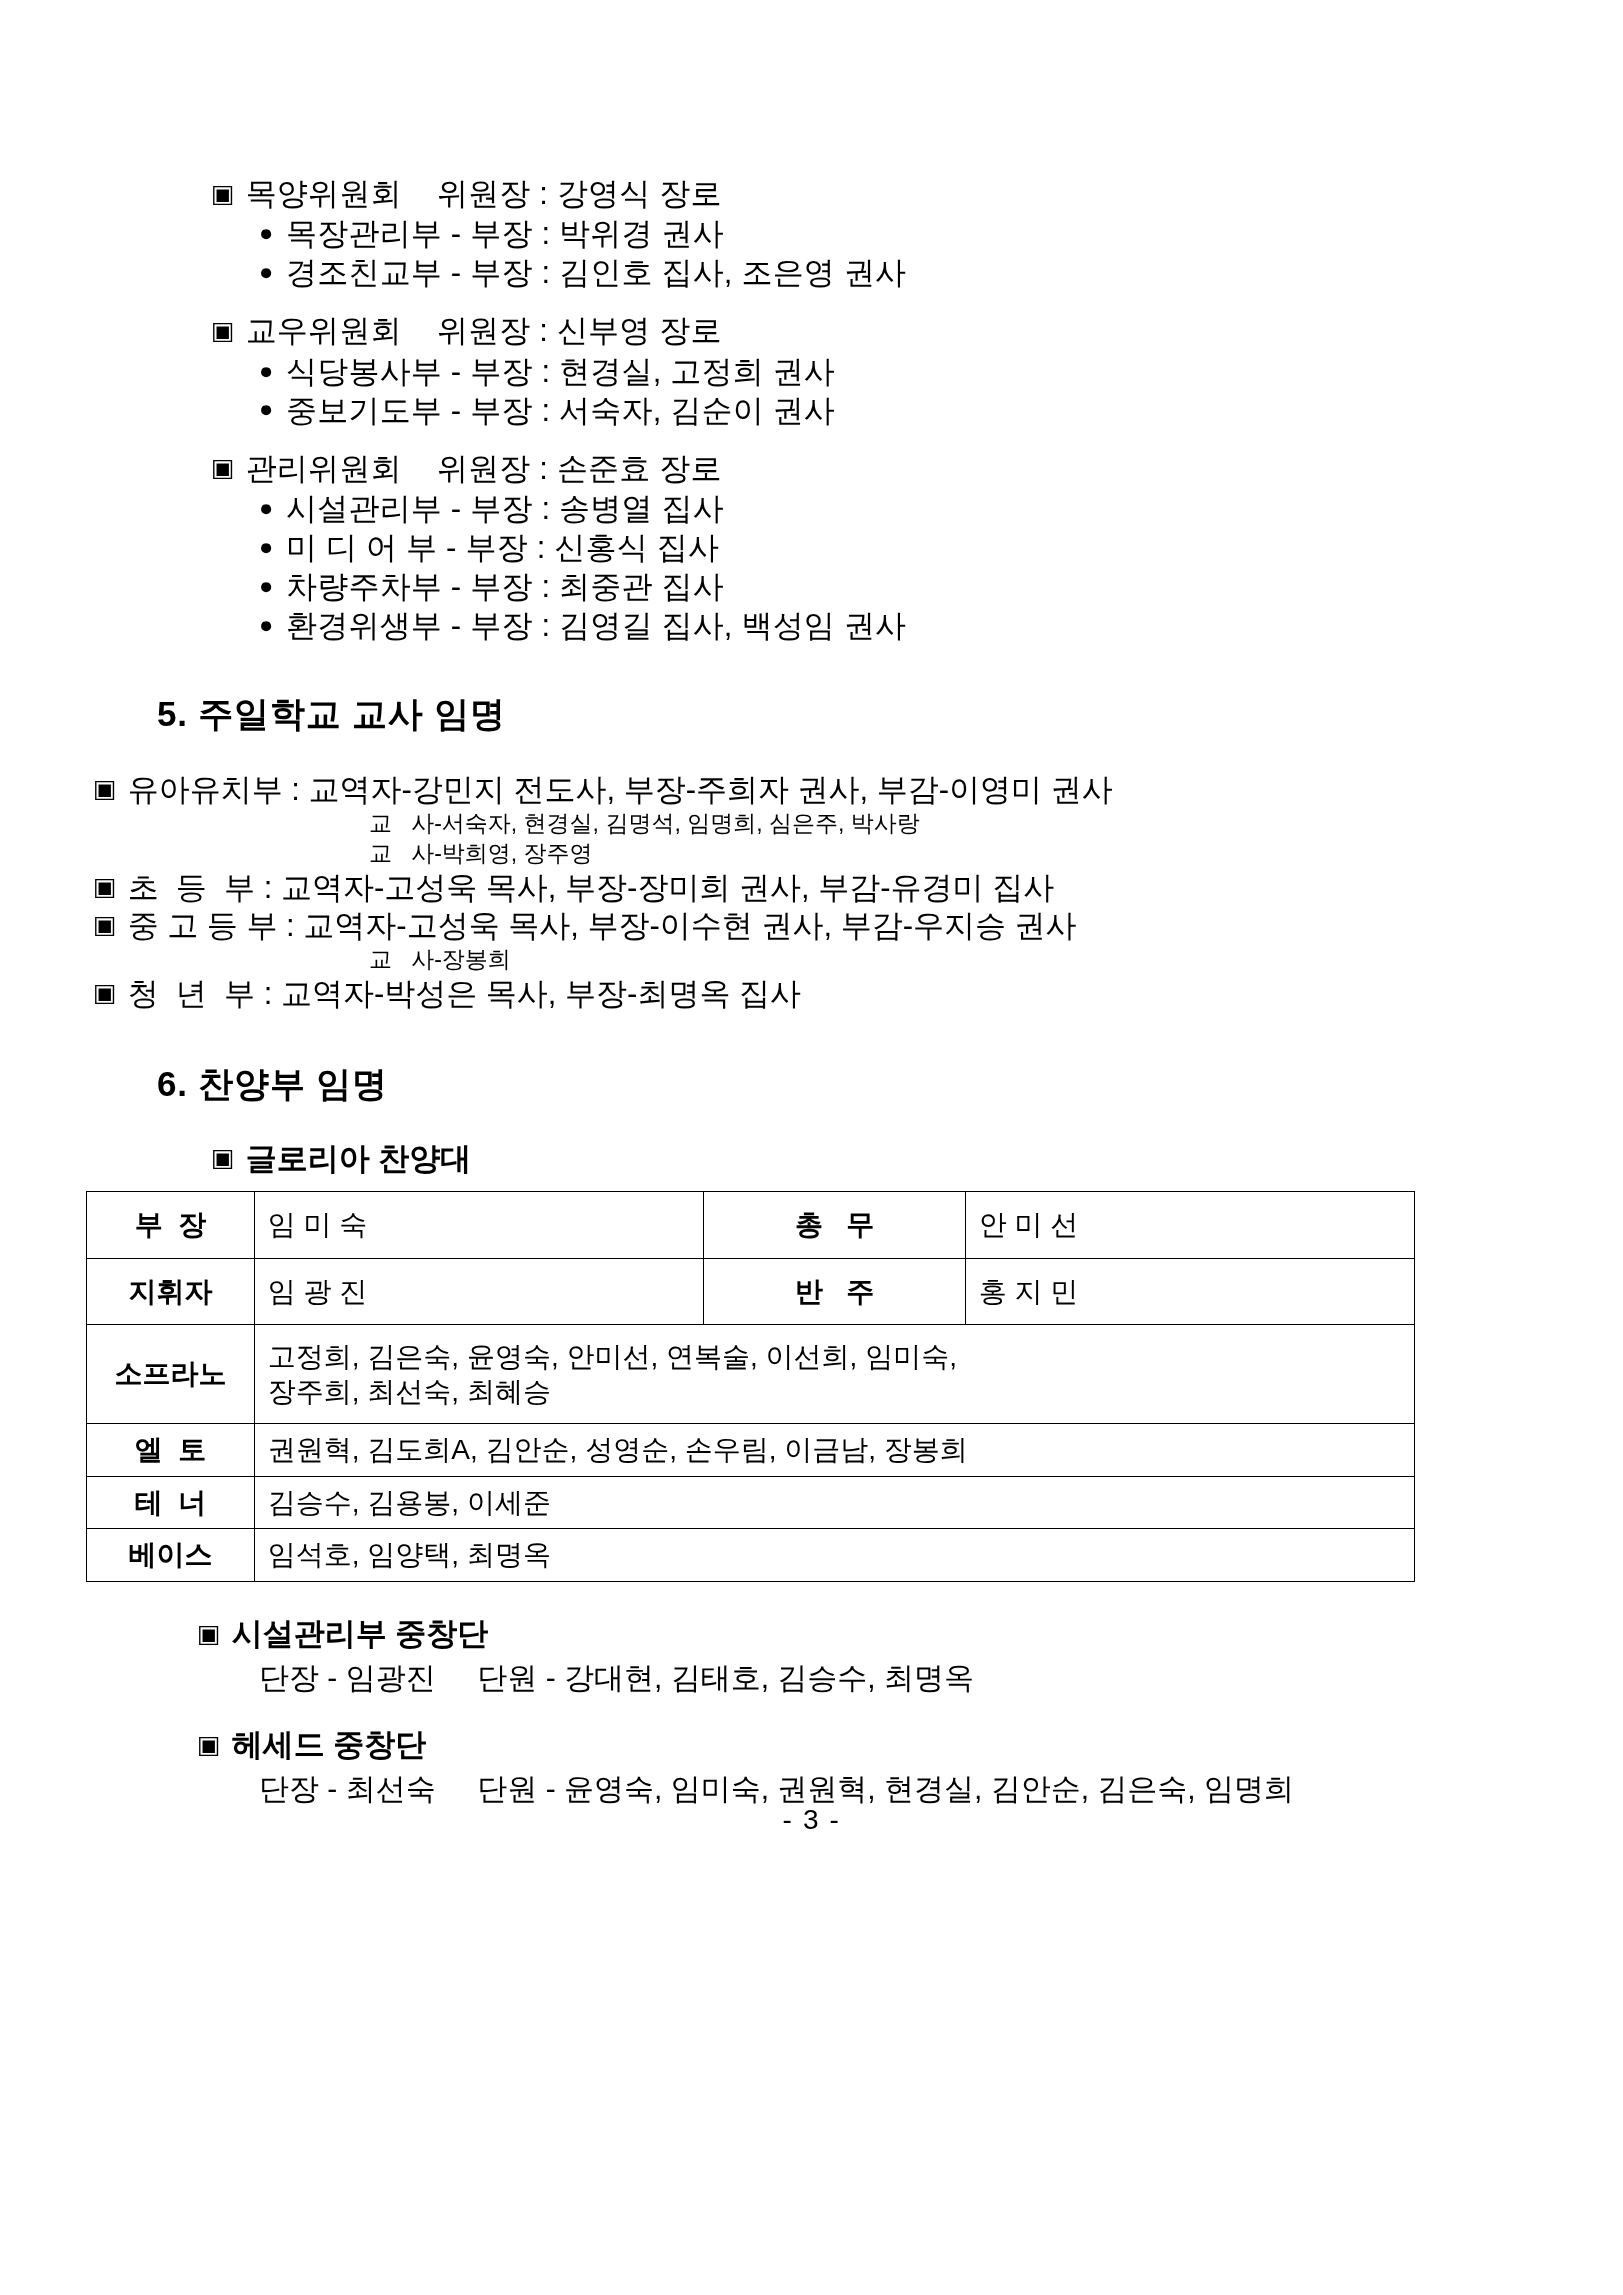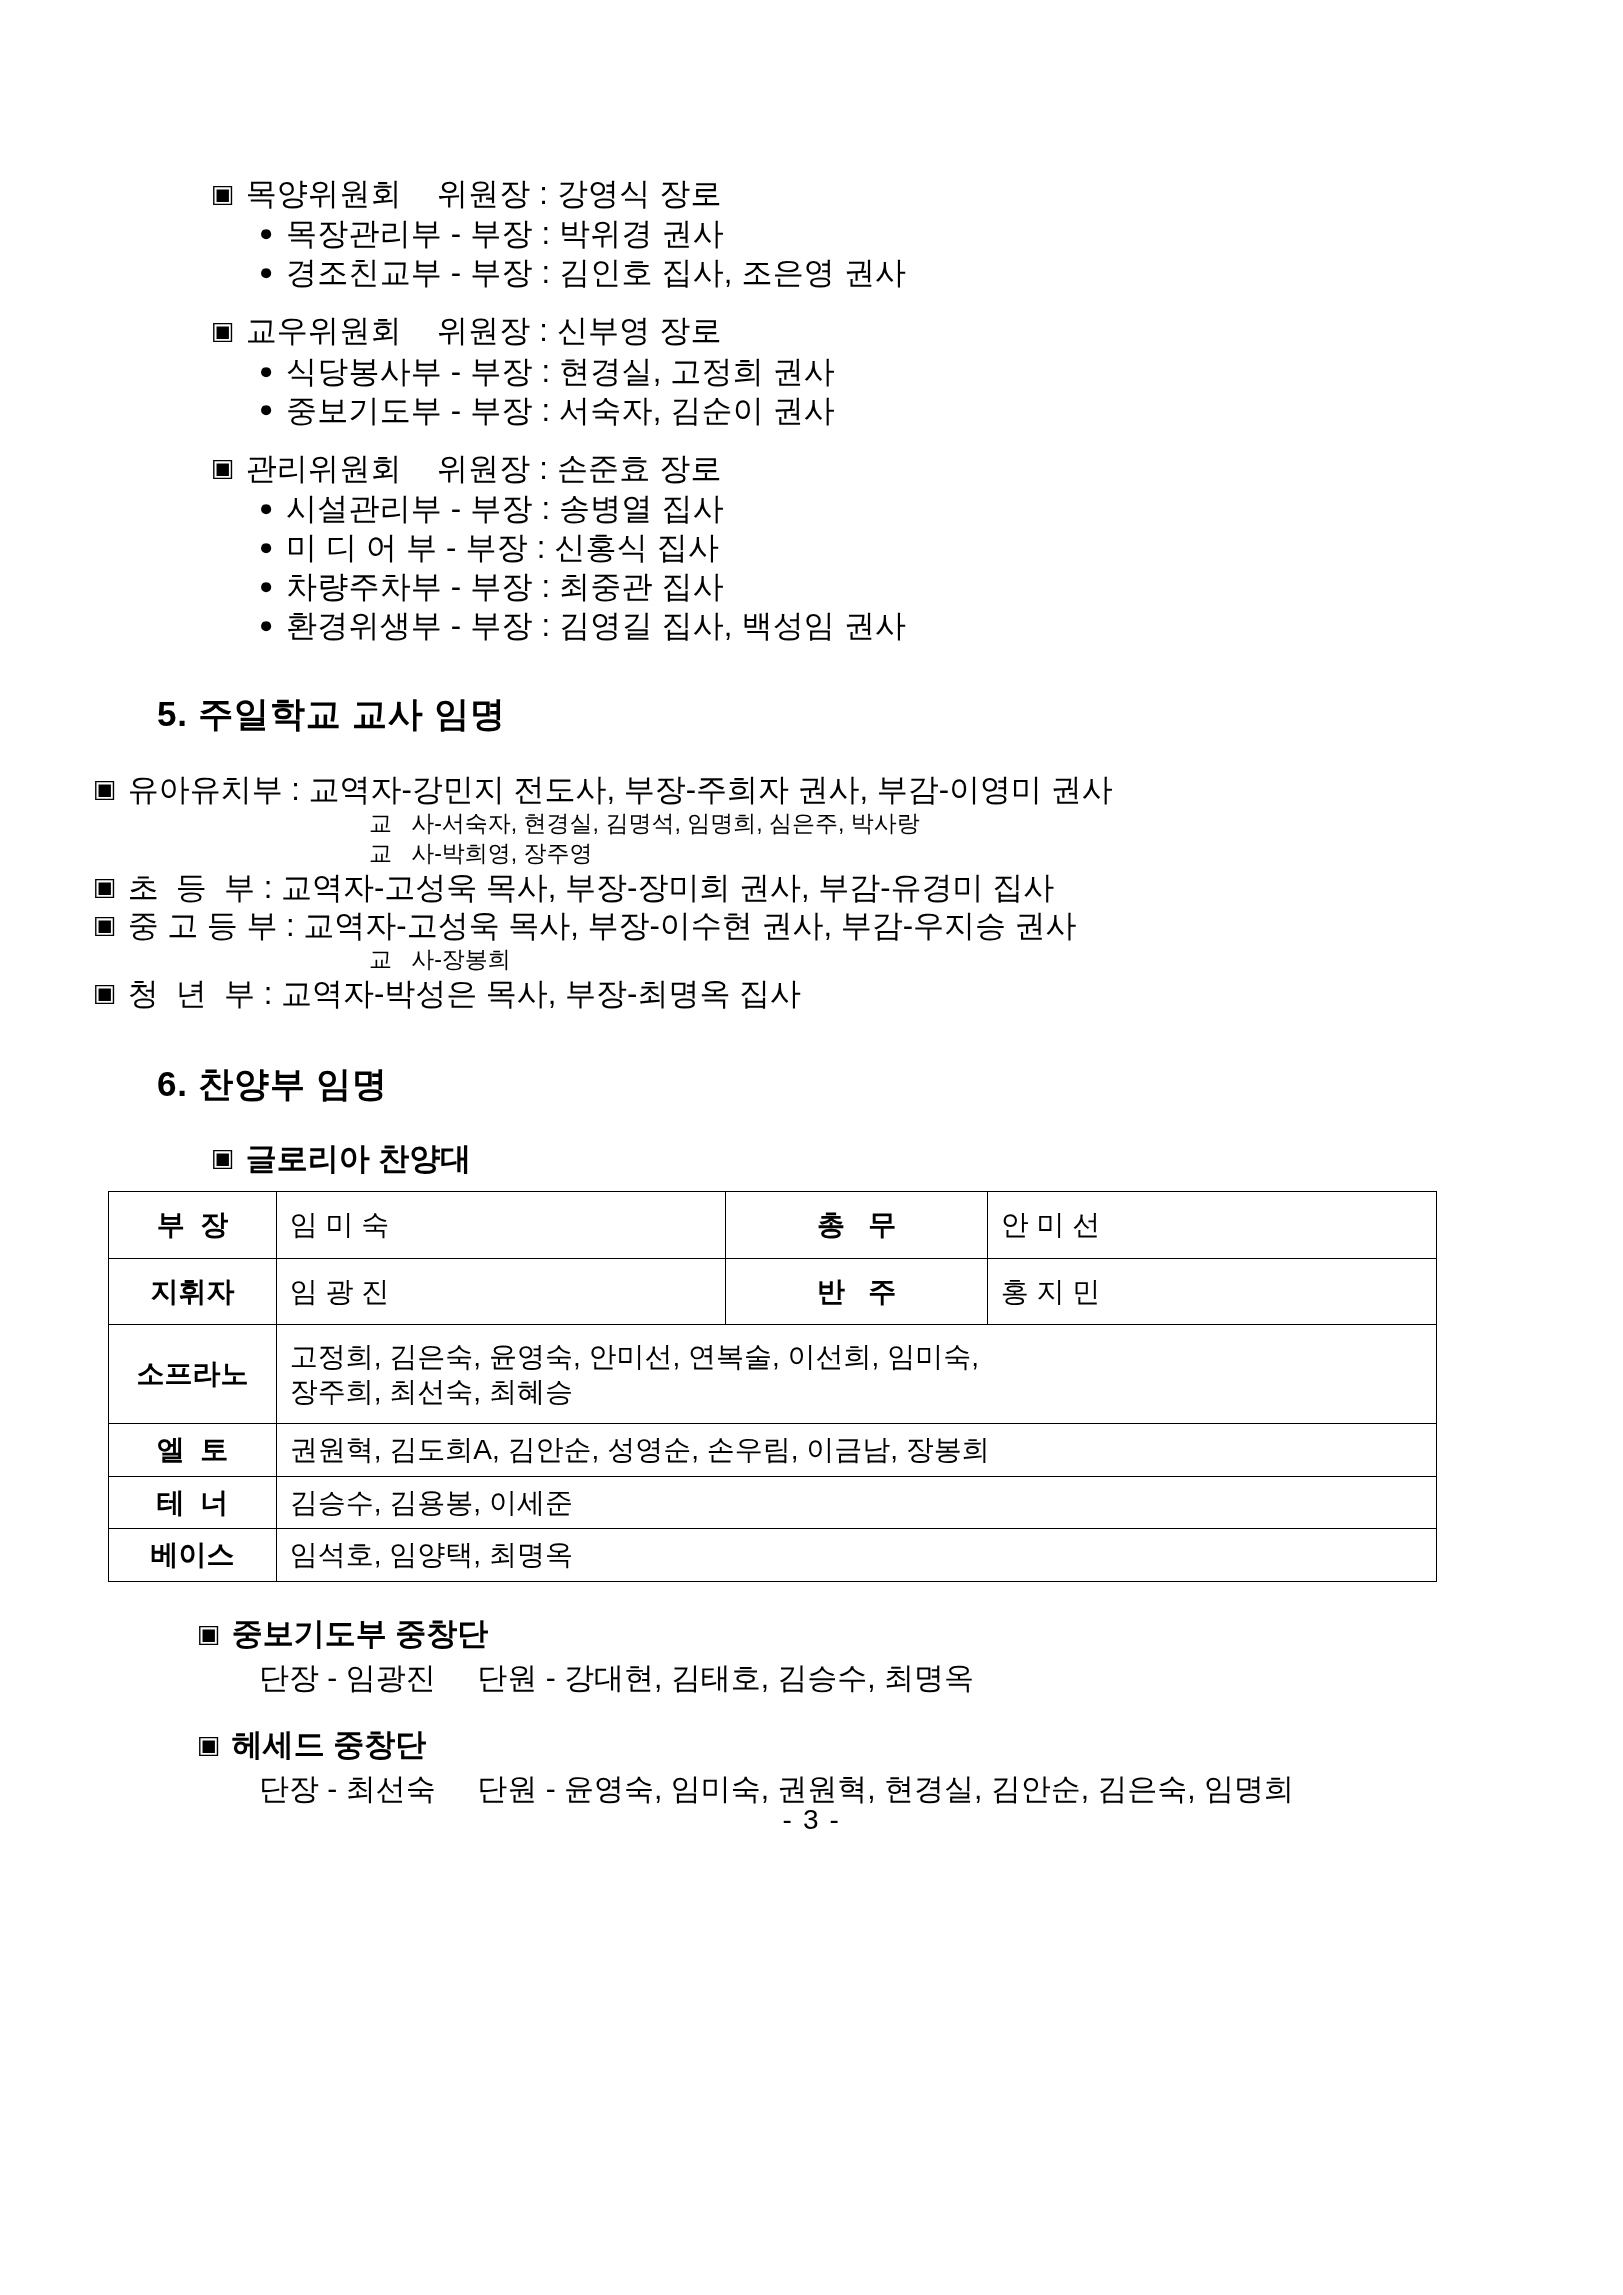--- a/index.html
+++ b/index.html
@@ -82,21 +82,21 @@
   .sub-heading {
     font-size: 31px;
     font-weight: bold;
     margin-left: 211px;
     margin-bottom: 17.3px;
   }
 
   
   table.choir {
     border-collapse: collapse;
-    margin-left: 108px;
+    margin-left: 86px;
     width: 1329px;
     table-layout: fixed;
   }
   table.choir td {
     border: 1.6px solid #000000;
     font-size: 28px;
     padding: 7.9px 12.6px;
     vertical-align: middle;
     line-height: 1.28;
   }
@@ -228,21 +228,21 @@
         <td class="member-cell" colspan="3">김승수, 김용봉, 이세준</td>
       </tr>
       <tr>
         <td class="part-label">베이스</td>
         <td class="member-cell" colspan="3">임석호, 임양택, 최명옥</td>
       </tr>
     </tbody>
   </table>
 
   <div>
-    <div class="line ens-heading"><span class="sq-mark">▣</span><span>중보기도부 중창단</span></div>
+    <div class="line ens-heading"><span class="sq-mark">▣</span><span>시설관리부 중창단</span></div>
     <div class="line ens-line">단장 - 임광진     단원 - 강대현, 김태호, 김승수, 최명옥</div>
 
     <div class="line ens-heading"><span class="sq-mark">▣</span><span>헤세드 중창단</span></div>
     <div class="line ens-line">단장 - 최선숙     단원 - 윤영숙, 임미숙, 권원혁, 현경실, 김안순, 김은숙, 임명희</div>
   </div>
 
   <div class="page-number">- 3 -</div>
 
 </div>
 

